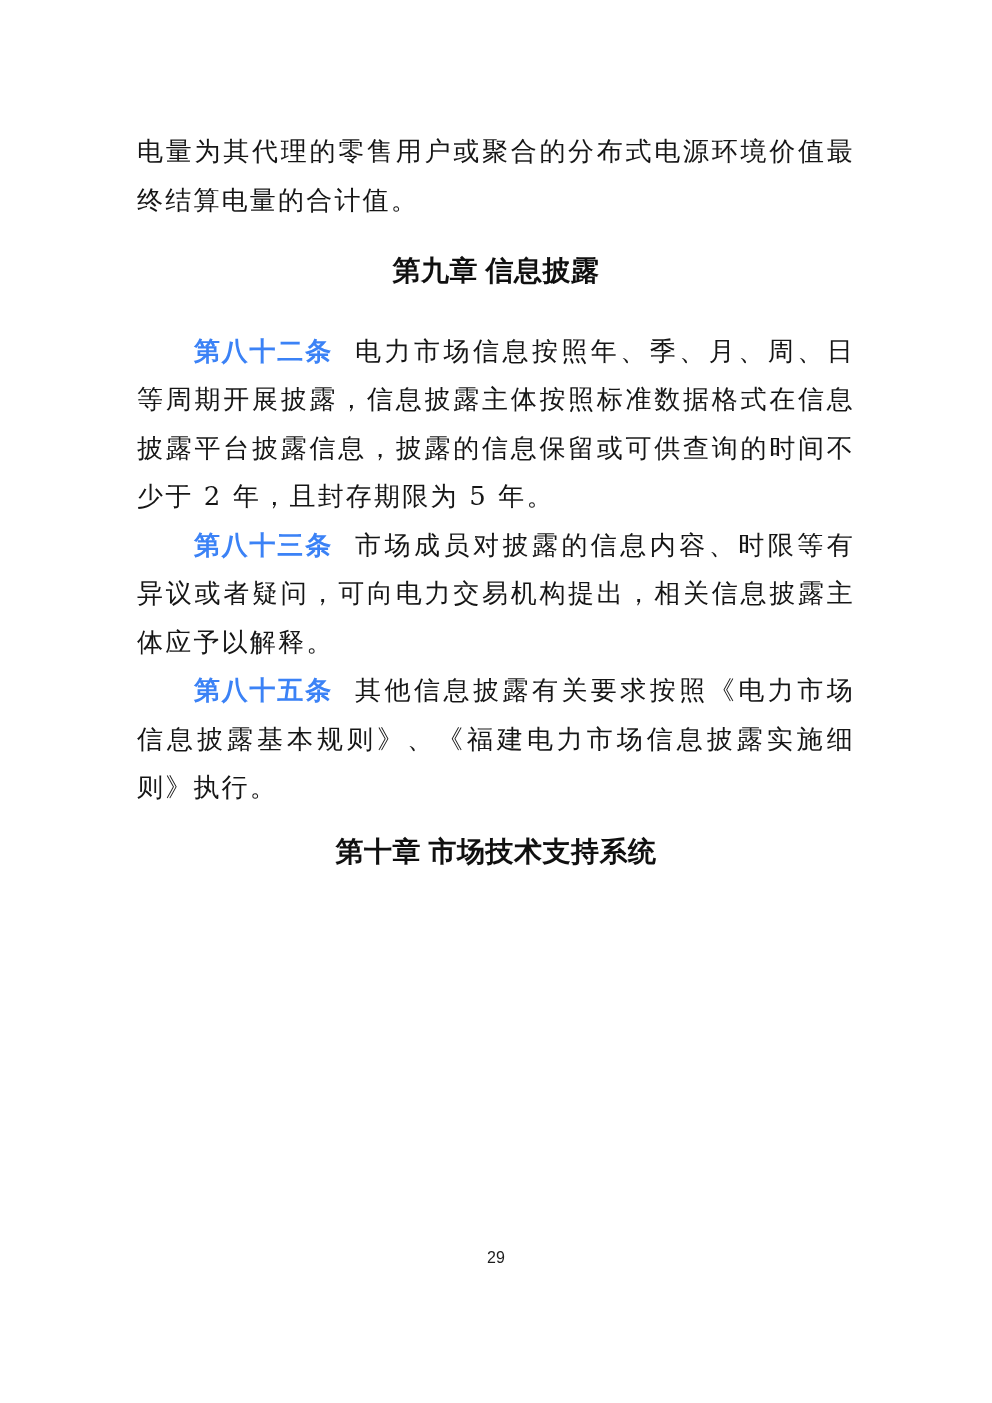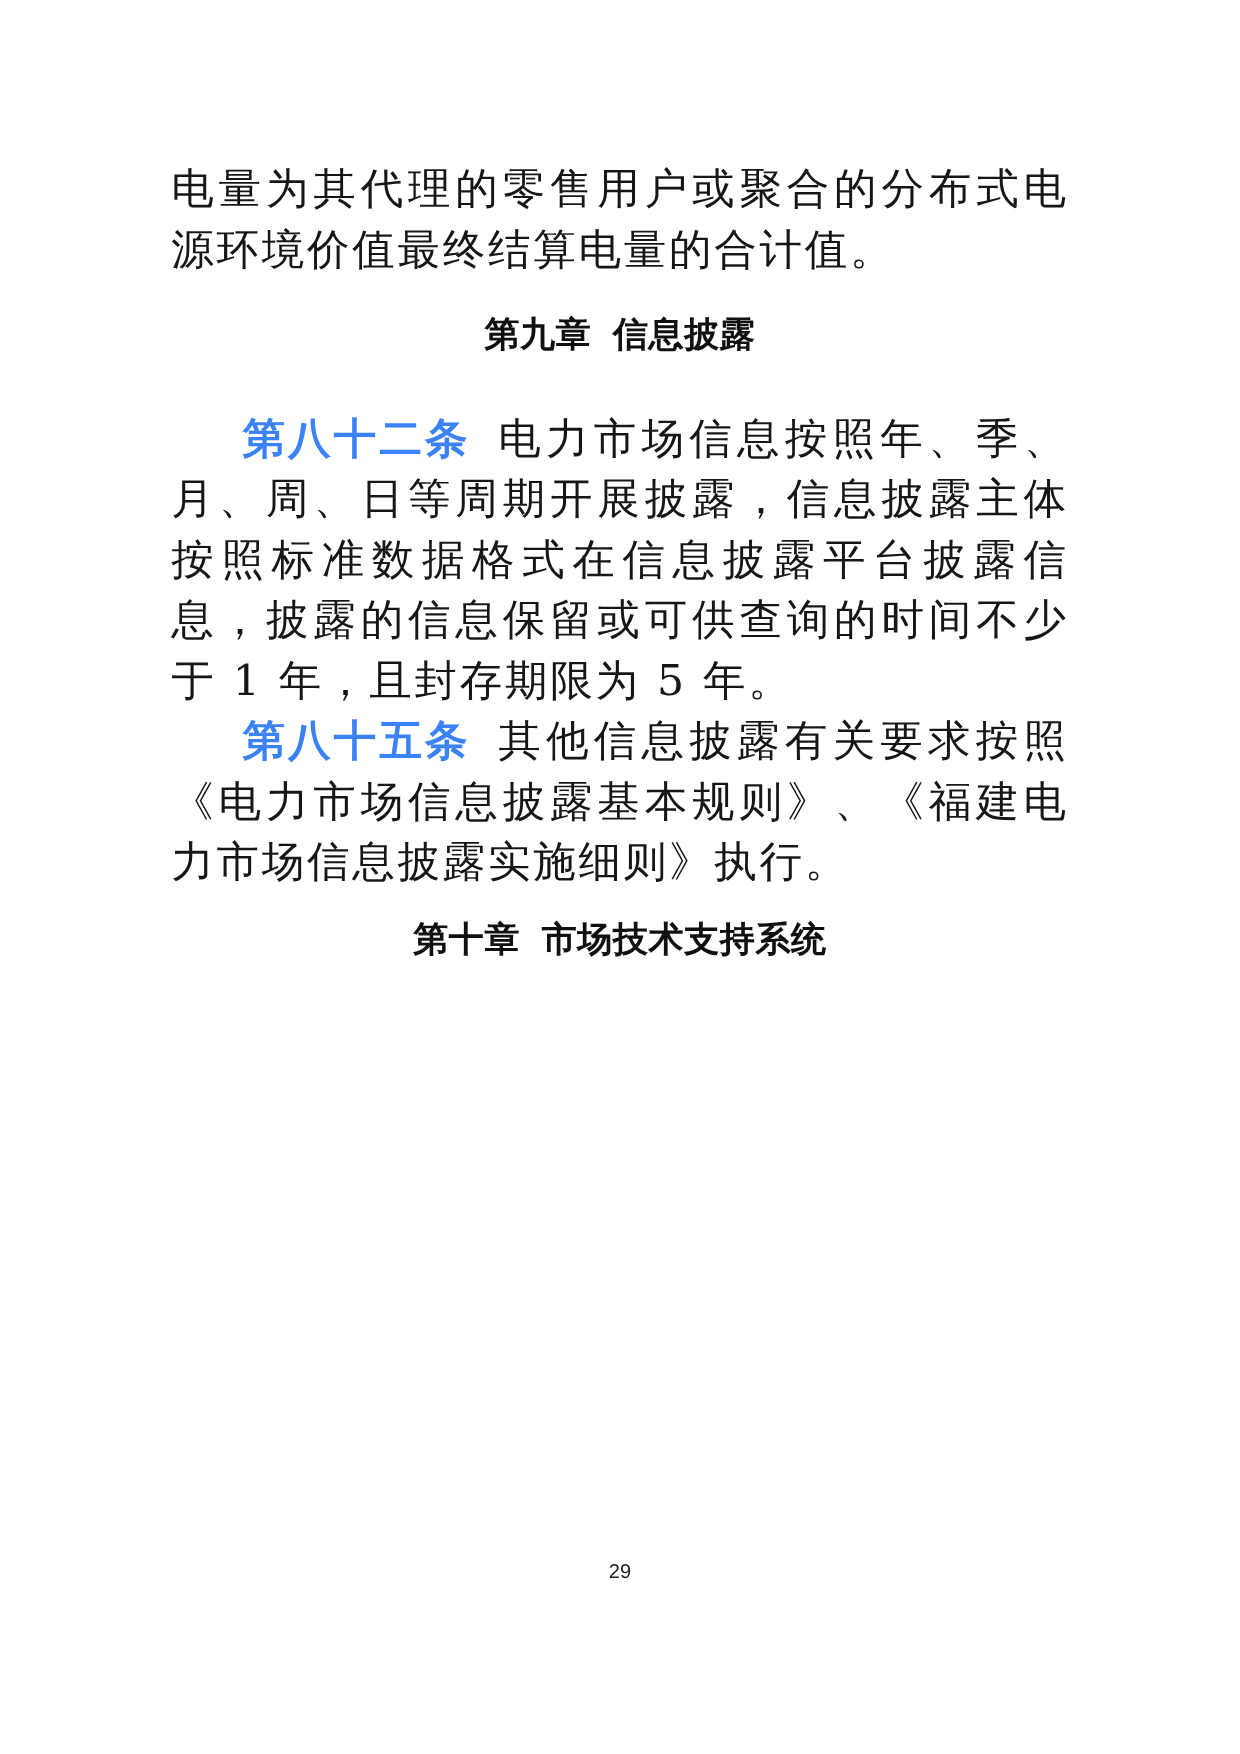--- a/index.html
+++ b/index.html
@@ -14,38 +14,38 @@
     background: #ffffff;
     overflow: hidden;
     margin: 0 auto;
   }
   .content {
     padding: 127px 137px 0 137px;
   }
   .body-para {
     margin: 0;
     font-family: "DejaVu Serif", "Liberation Serif", serif;
-    font-size: 34px;
+    font-size: 26px;
     line-height: 48.5px;
     letter-spacing: 2.2px;
     color: #161616;
     text-align: justify;
     text-justify: inter-character;
   }
   .article {
     text-indent: 57px;
   }
   .art-num {
     font-weight: bold;
     letter-spacing: 0.5px;
     margin-right: 22px;
     color: #3b82f6;
   }
   .chapter {
-    font-family: Liberation Mono, monospace;
+    font-family: Liberation Serif, serif;
     font-weight: bold;
     font-size: 28px;
     line-height: 48.5px;
     letter-spacing: 0.5px;
     text-align: center;
     color: #101010;
   }
   .chapter-9  { margin: 23px 0 31px 0; }
   .chapter-10 { margin: 16px 0 25px 0; }
   .page-number {
@@ -64,23 +64,26 @@
 <body>
 
 <div class="page">
   <div class="content">
 
     <p class="body-para">电量为其代理的零售用户或聚合的分布式电源环境价值最终结算电量的合计值。</p>
 
     <h2 class="chapter chapter-9">第九章 信息披露</h2>
 
     <p class="body-para article">
-      <span class="art-num">第八十二条</span><span class="art-text">电力市场信息按照年、季、月、周、日等周期开展披露，信息披露主体按照标准数据格式在信息披露平台披露信息，披露的信息保留或可供查询的时间不少于 1 年，且封存期限为 5 年。</span>
+      <span class="art-num">第八十二条</span><span class="art-text">电力市场信息按照年、季、月、周、日等周期开展披露，信息披露主体按照标准数据格式在信息披露平台披露信息，披露的信息保留或可供查询的时间不少于 2 年，且封存期限为 5 年。</span>
     </p>
 
+    <p class="body-para article">
+      <span class="art-num">第八十三条</span><span class="art-text">市场成员对披露的信息内容、时限等有异议或者疑问，可向电力交易机构提出，相关信息披露主体应予以解释。</span>
+    </p>
 
 
     <p class="body-para article">
       <span class="art-num">第八十五条</span><span class="art-text">其他信息披露有关要求按照《电力市场信息披露基本规则》、《福建电力市场信息披露实施细则》执行。</span>
     </p>
 
     <h2 class="chapter chapter-10">第十章 市场技术支持系统</h2>
 
 
   </div>

